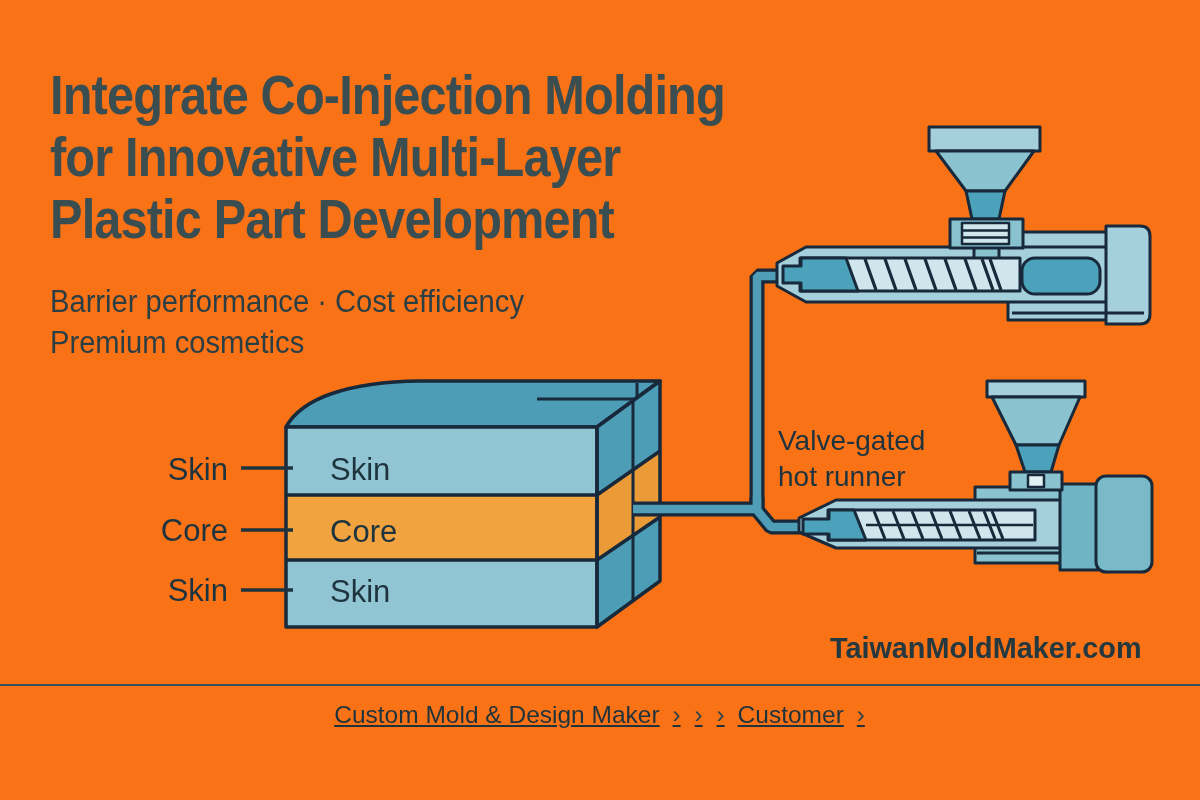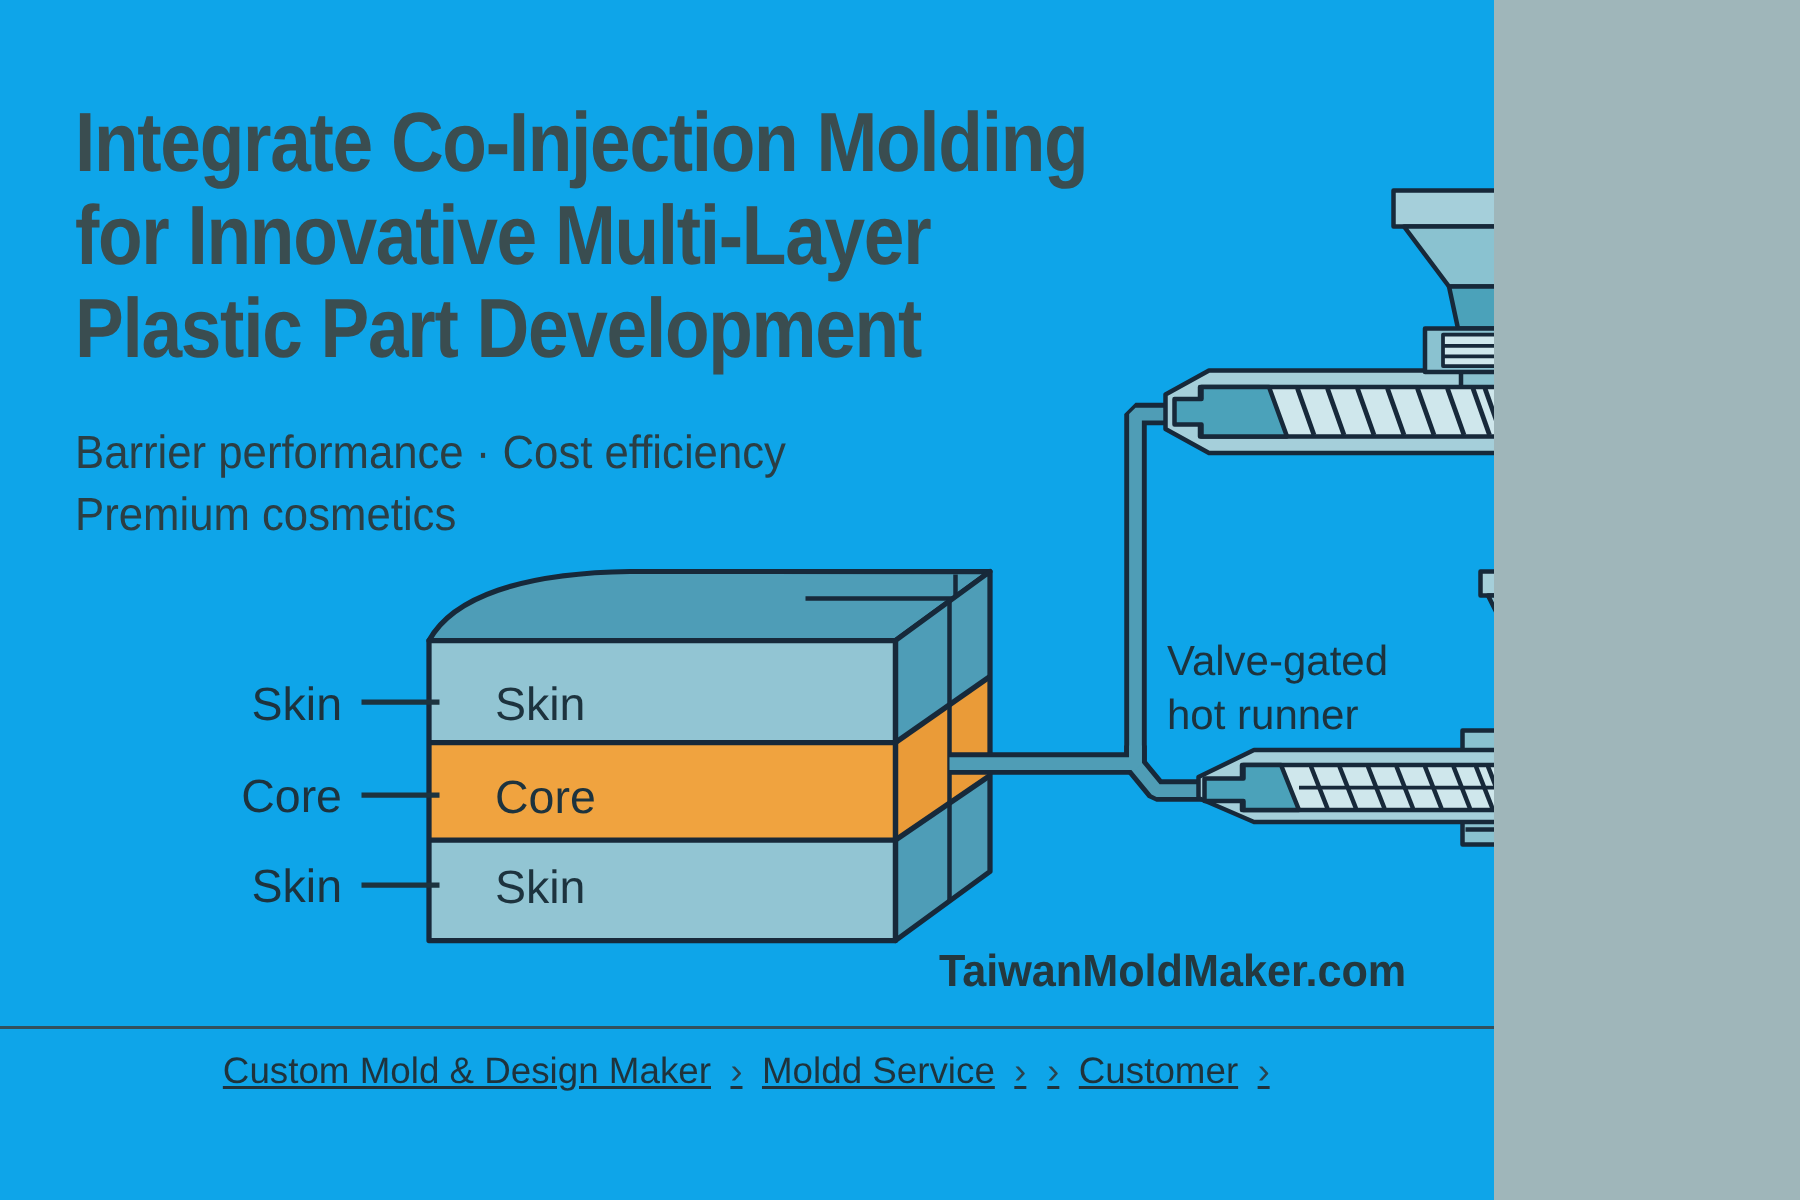--- a/index.html
+++ b/index.html
@@ -1,18 +1,18 @@
 <!DOCTYPE html>
 <html><head>
 <meta charset="utf-8">
 <style>
   html,body{margin:0;padding:0;background:#9fb6ba;}
   .canvas{
-    position:relative; width:996px; height:800px;
-    background:#0ea5e9; overflow:hidden;
+    position:relative; width:1200px; height:800px;
+    background:#f97316; overflow:hidden;
     font-family:"Liberation Sans", sans-serif;
   }
   .title{
     position:absolute; left:50px; top:64px;
     font-size:56px; font-weight:700; line-height:62px;
     letter-spacing:-1px; color:#3a4d50;
     transform:scaleX(0.87); transform-origin:left top;
     white-space:nowrap;
   }
   .subtitle{
@@ -161,20 +161,19 @@
     </g>
   </svg>
 
   <div class="watermark">TaiwanMoldMaker.com</div>
 
   <div class="divider"></div>
 
   <nav class="breadcrumb">
     <span class="bc-item">Custom Mold &amp; Design Maker</span>
     <span class="bc-sep">›</span>
-    <span class="bc-item">Moldd Service</span>
     <span class="bc-sep">›</span>
     <span class="bc-sep">›</span>
     <span class="bc-item">Customer</span>
     <span class="bc-sep">›</span>
   </nav>
 
 </div>
 
 </body></html>

